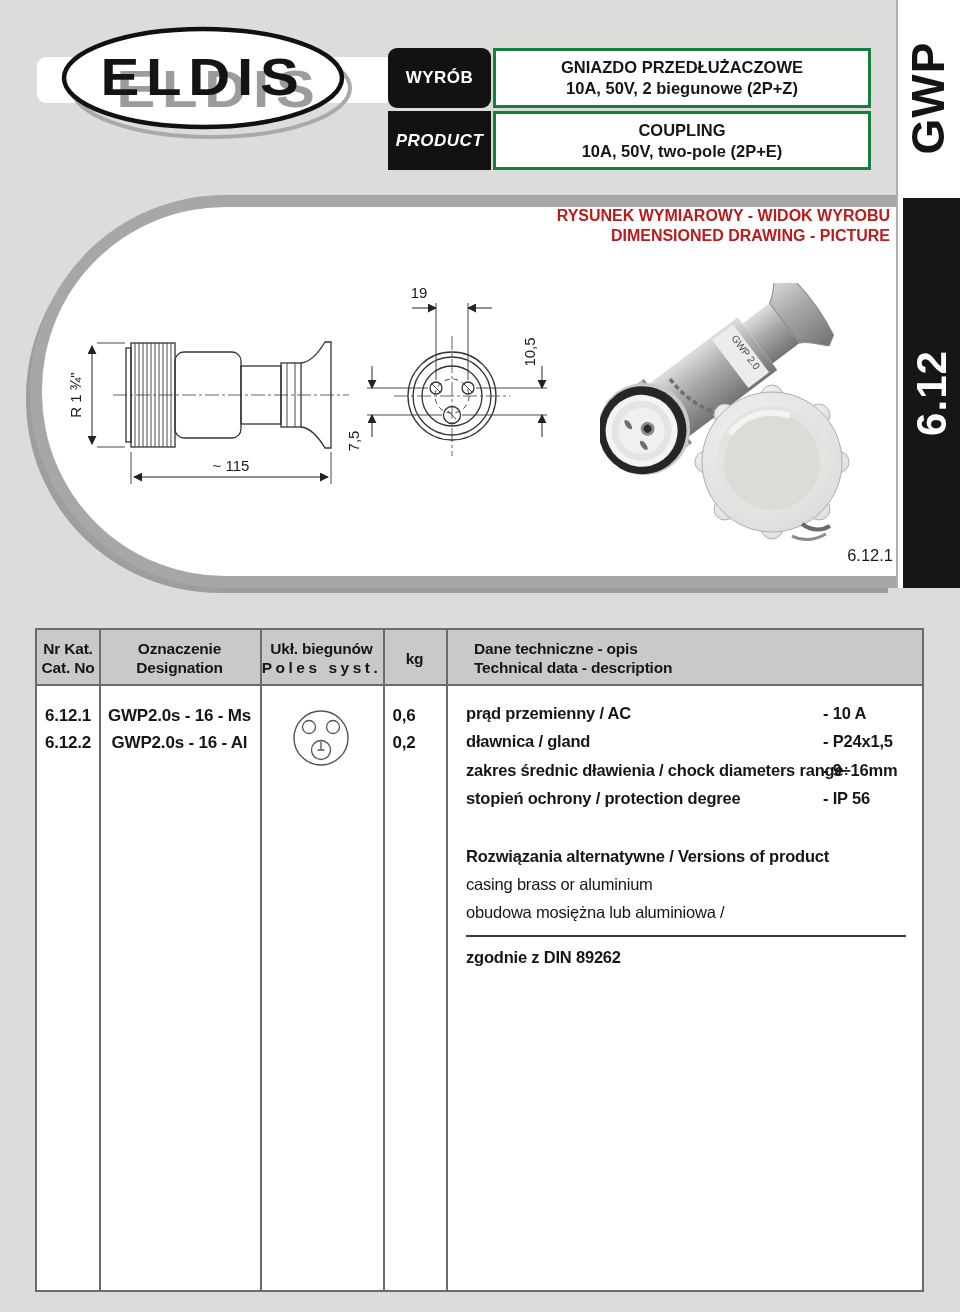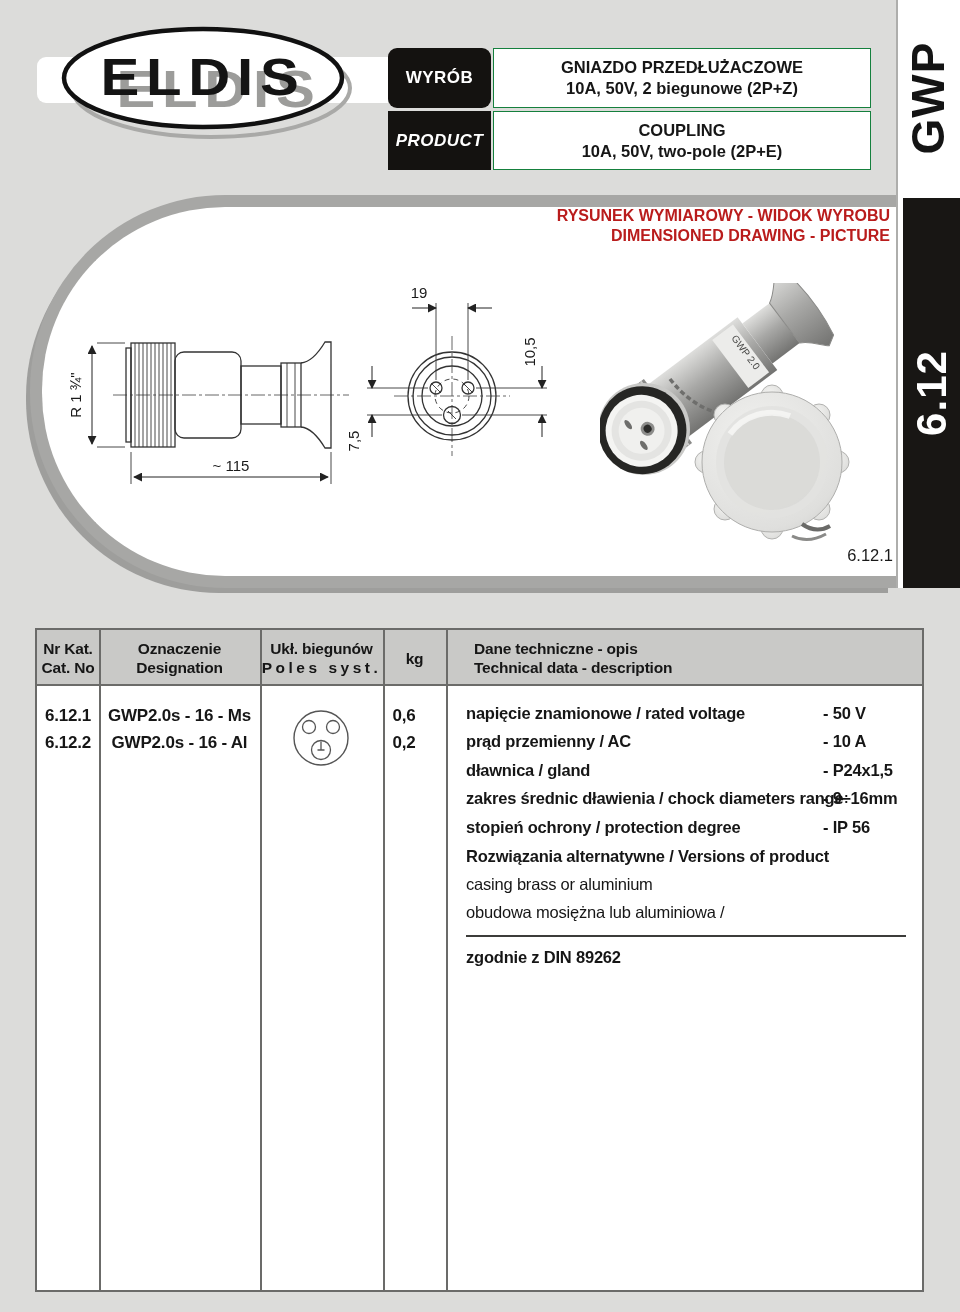--- a/index.html
+++ b/index.html
@@ -17,21 +17,21 @@
   .gwp-wrap span{transform:rotate(-90deg);font-size:46px;font-weight:700;letter-spacing:1px;color:#141414;}
   .code-box{left:903px;top:198px;width:57px;height:390px;background:#181614;display:flex;align-items:center;justify-content:center;}
   .code-box span{transform:rotate(-90deg);font-size:42px;font-weight:700;color:#fff;letter-spacing:1px;}
 
   
   .logo-band{left:37px;top:57px;width:351px;height:46px;background:#fff;border-radius:9px 0 0 9px;}
   .logo-svg{left:45px;top:10px;}
   .hdr-black{background:#141210;display:flex;align-items:center;justify-content:center;color:#fff;font-weight:700;font-size:17px;letter-spacing:.5px;}
   .hb1{left:388px;top:48px;width:103px;height:60px;border-radius:9px;}
   .hb2{left:388px;top:111px;width:103px;height:59px;font-style:italic;}
-  .hdr-white{background:#fff;border:1px solid #15803d;display:flex;flex-direction:column;align-items:center;justify-content:center;font-weight:700;font-size:16.5px;line-height:21px;text-align:center;box-sizing:border-box;}
+  .hdr-white{background:#fff;border:3px solid #15803d;display:flex;flex-direction:column;align-items:center;justify-content:center;font-weight:700;font-size:16.5px;line-height:21px;text-align:center;box-sizing:border-box;}
   .hw1{left:493px;top:48px;width:378px;height:60px;}
   .hw2{left:493px;top:111px;width:378px;height:59px;}
 
   
   .panel{left:30px;top:195px;width:866px;height:393px;box-sizing:border-box;
     background:#fff;border:12px solid #a7a7a5;border-right:none;
     border-radius:195px 0 0 195px;
     box-shadow:-6px 7px 0 -2px rgba(125,125,123,.65);}
   .panel-title{right:70px;top:206px;text-align:right;font-weight:700;font-size:16px;line-height:20px;color:#b91c1c;}
   .fig-no{right:67px;top:546px;font-size:16.5px;color:#1a1a1a;}
@@ -252,24 +252,20 @@
     <path d="M33,36.5V45M29.5,45h7" stroke="#555" stroke-width="1.3" fill="none"></path>
   </svg>
 
   <div class="bcell" style="left:346px;top:72px;width:42px;">
     <div>0,6</div>
     <div>0,2</div>
   </div>
 
   <div class="tech-block">
     <div class="tech-row">
-      <span>napięcie znamionowe / rated voltage</span>
-      <span class="tech-value">- 50 V</span>
-    </div>
-    <div class="tech-row">
       <span>prąd przemienny / AC</span>
       <span class="tech-value">- 10 A</span>
     </div>
     <div class="tech-row">
       <span>dławnica / gland</span>
       <span class="tech-value">- P24x1,5</span>
     </div>
     <div class="tech-row">
       <span>zakres średnic dławienia / chock diameters range</span>
       <span class="tech-value">- 9÷16mm</span>

